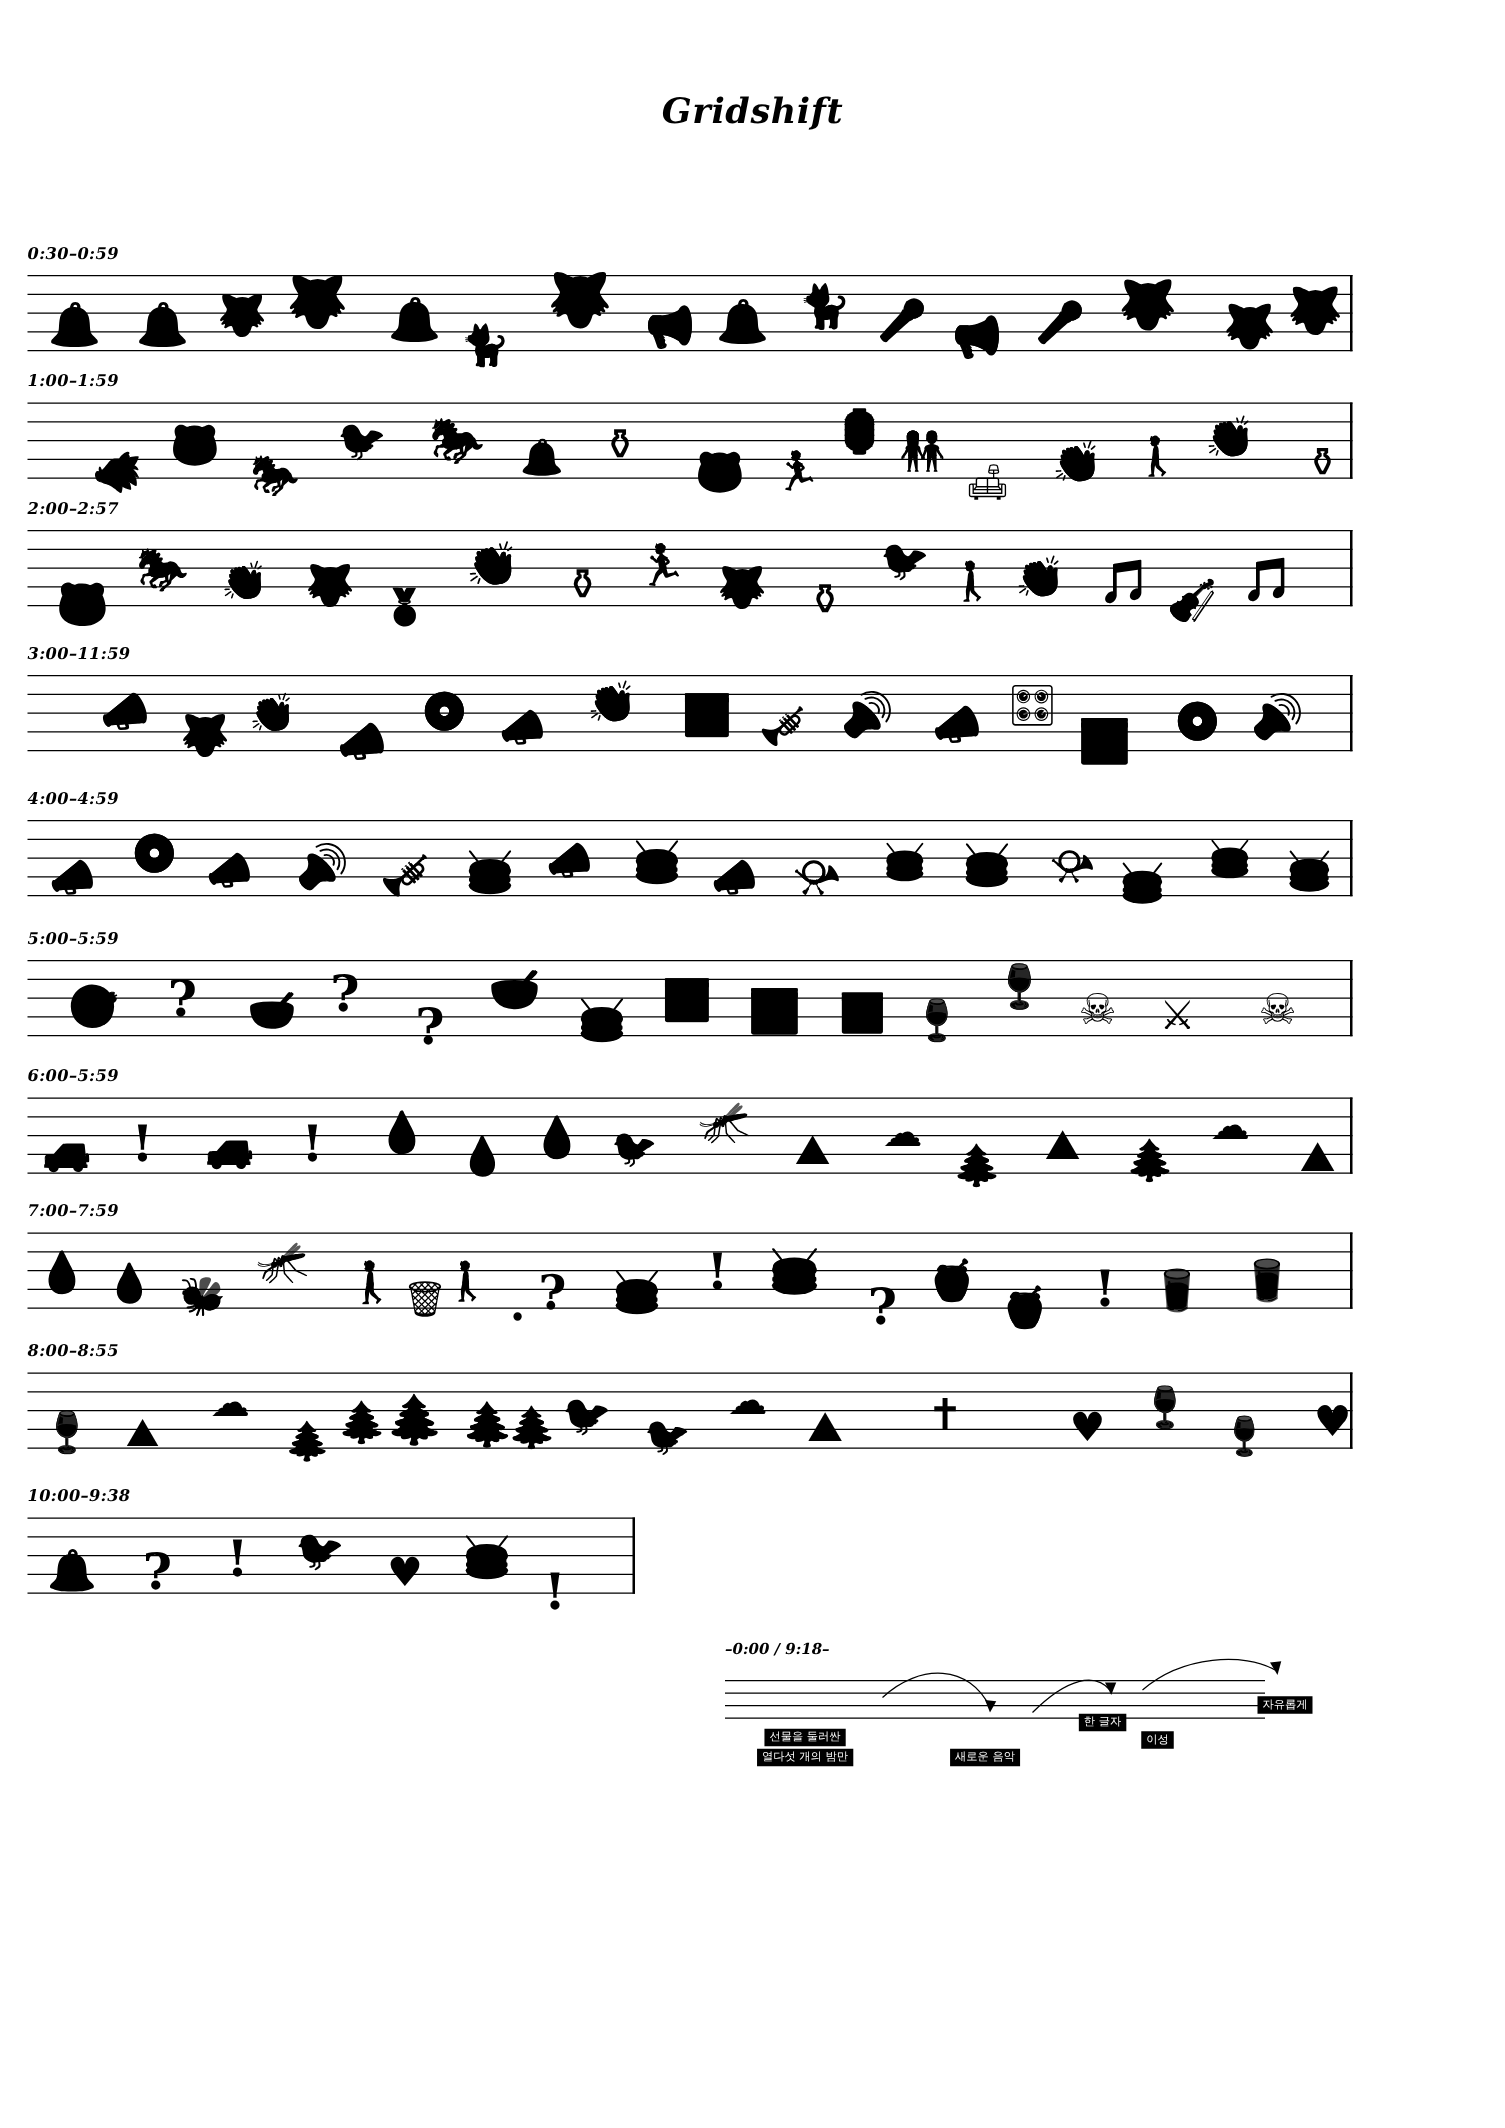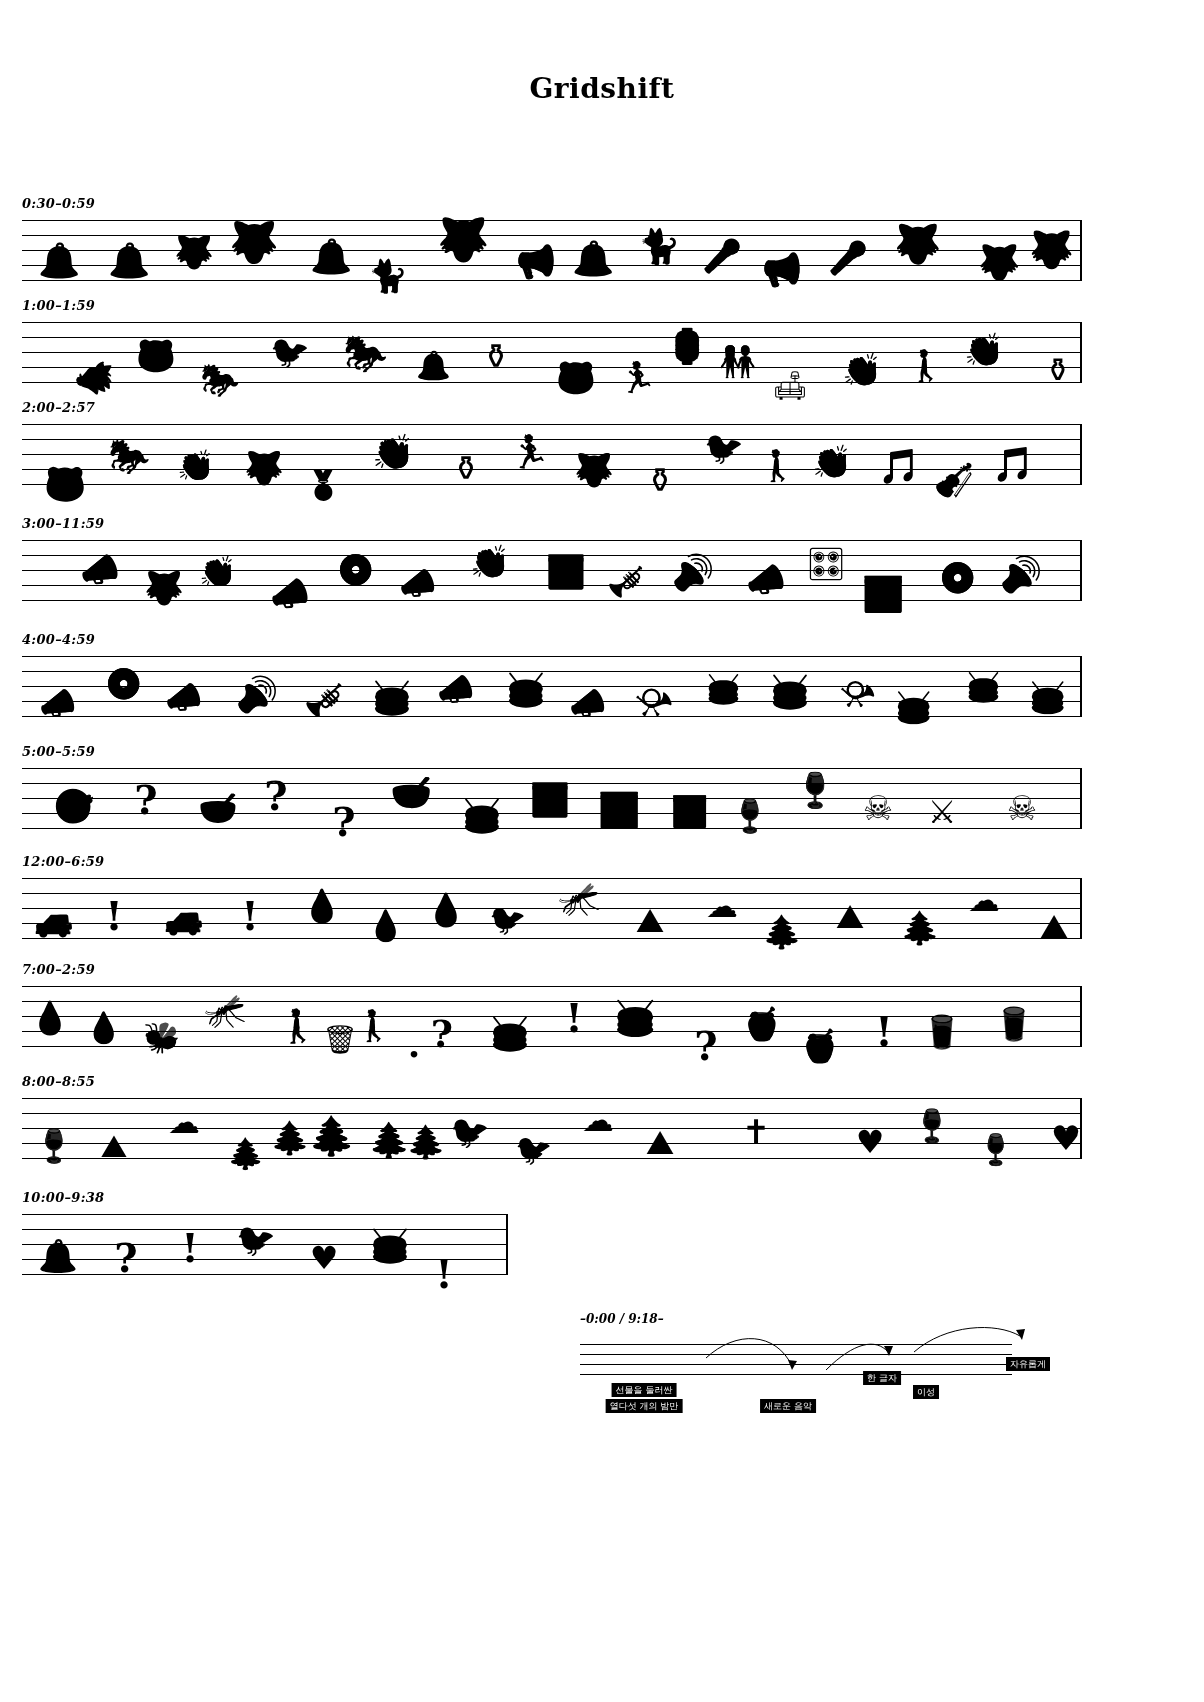--- a/index.html
+++ b/index.html
@@ -21,20 +21,21 @@
     height: 1702px;
   }
   .title {
     position: absolute;
     top: 72px;
     left: 0;
     width: 1204px;
     text-align: center;
     font-family: "DejaVu Serif", serif;
     font-weight: bold;
+    font-style: italic;
     font-size: 28px;
     letter-spacing: 0.5px;
   }
   .system {
     position: absolute;
     left: 0;
     width: 1204px;
   }
   .sys-label {
     position: absolute;
@@ -321,21 +322,21 @@
             <span class="g" style="left: 668px; top: 44px; font-size: 30px;">🎹</span>
             <span class="g" style="left: 728px; top: 48px; font-size: 32px;">🍷</span>
             <span class="g" style="left: 794px; top: 22px; font-size: 34px;">🍷</span>
             <span class="g" style="left: 856px; top: 40px; font-size: 34px;">☠</span>
             <span class="g" style="left: 920px; top: 44px; font-size: 32px;">⚔</span>
             <span class="g" style="left: 1000px; top: 40px; font-size: 34px;">☠</span>
           </div>
         </div>
       </div>
       <div class="system" style="top: 854px;">
-        <div class="sys-label">12:00–6:59</div>
+        <div class="sys-label">6:00–5:59</div>
         <div class="staff" style="width: 1060px;">
           <div class="line l0"></div>
           <div class="line l1"></div>
           <div class="line l2"></div>
           <div class="line l3"></div>
           <div class="line l4"></div>
           <div class="endbar" style="left: 1058px;"></div>
           <div class="glyphs">
             <span class="g" style="left: 32px; top: 42px; font-size: 32px;">🚙</span>
             <span class="g sym" style="left: 92px; top: 38px; font-size: 40px;">!</span>
@@ -350,21 +351,21 @@
             <span class="g" style="left: 700px; top: 28px; font-size: 32px;">☁</span>
             <span class="g" style="left: 760px; top: 54px; font-size: 32px;">🌲</span>
             <span class="g" style="left: 828px; top: 38px; font-size: 34px;">⛰</span>
             <span class="g" style="left: 898px; top: 50px; font-size: 32px;">🌲</span>
             <span class="g" style="left: 962px; top: 22px; font-size: 32px;">☁</span>
             <span class="g" style="left: 1032px; top: 48px; font-size: 34px;">⛰</span>
           </div>
         </div>
       </div>
       <div class="system" style="top: 962px;">
-        <div class="sys-label">7:00–2:59</div>
+        <div class="sys-label">7:00–7:59</div>
         <div class="staff" style="width: 1060px;">
           <div class="line l0"></div>
           <div class="line l1"></div>
           <div class="line l2"></div>
           <div class="line l3"></div>
           <div class="line l4"></div>
           <div class="endbar" style="left: 1058px;"></div>
           <div class="glyphs">
             <span class="g" style="left: 28px; top: 32px; font-size: 32px;">💧</span>
             <span class="g" style="left: 82px; top: 42px; font-size: 30px;">💧</span>

